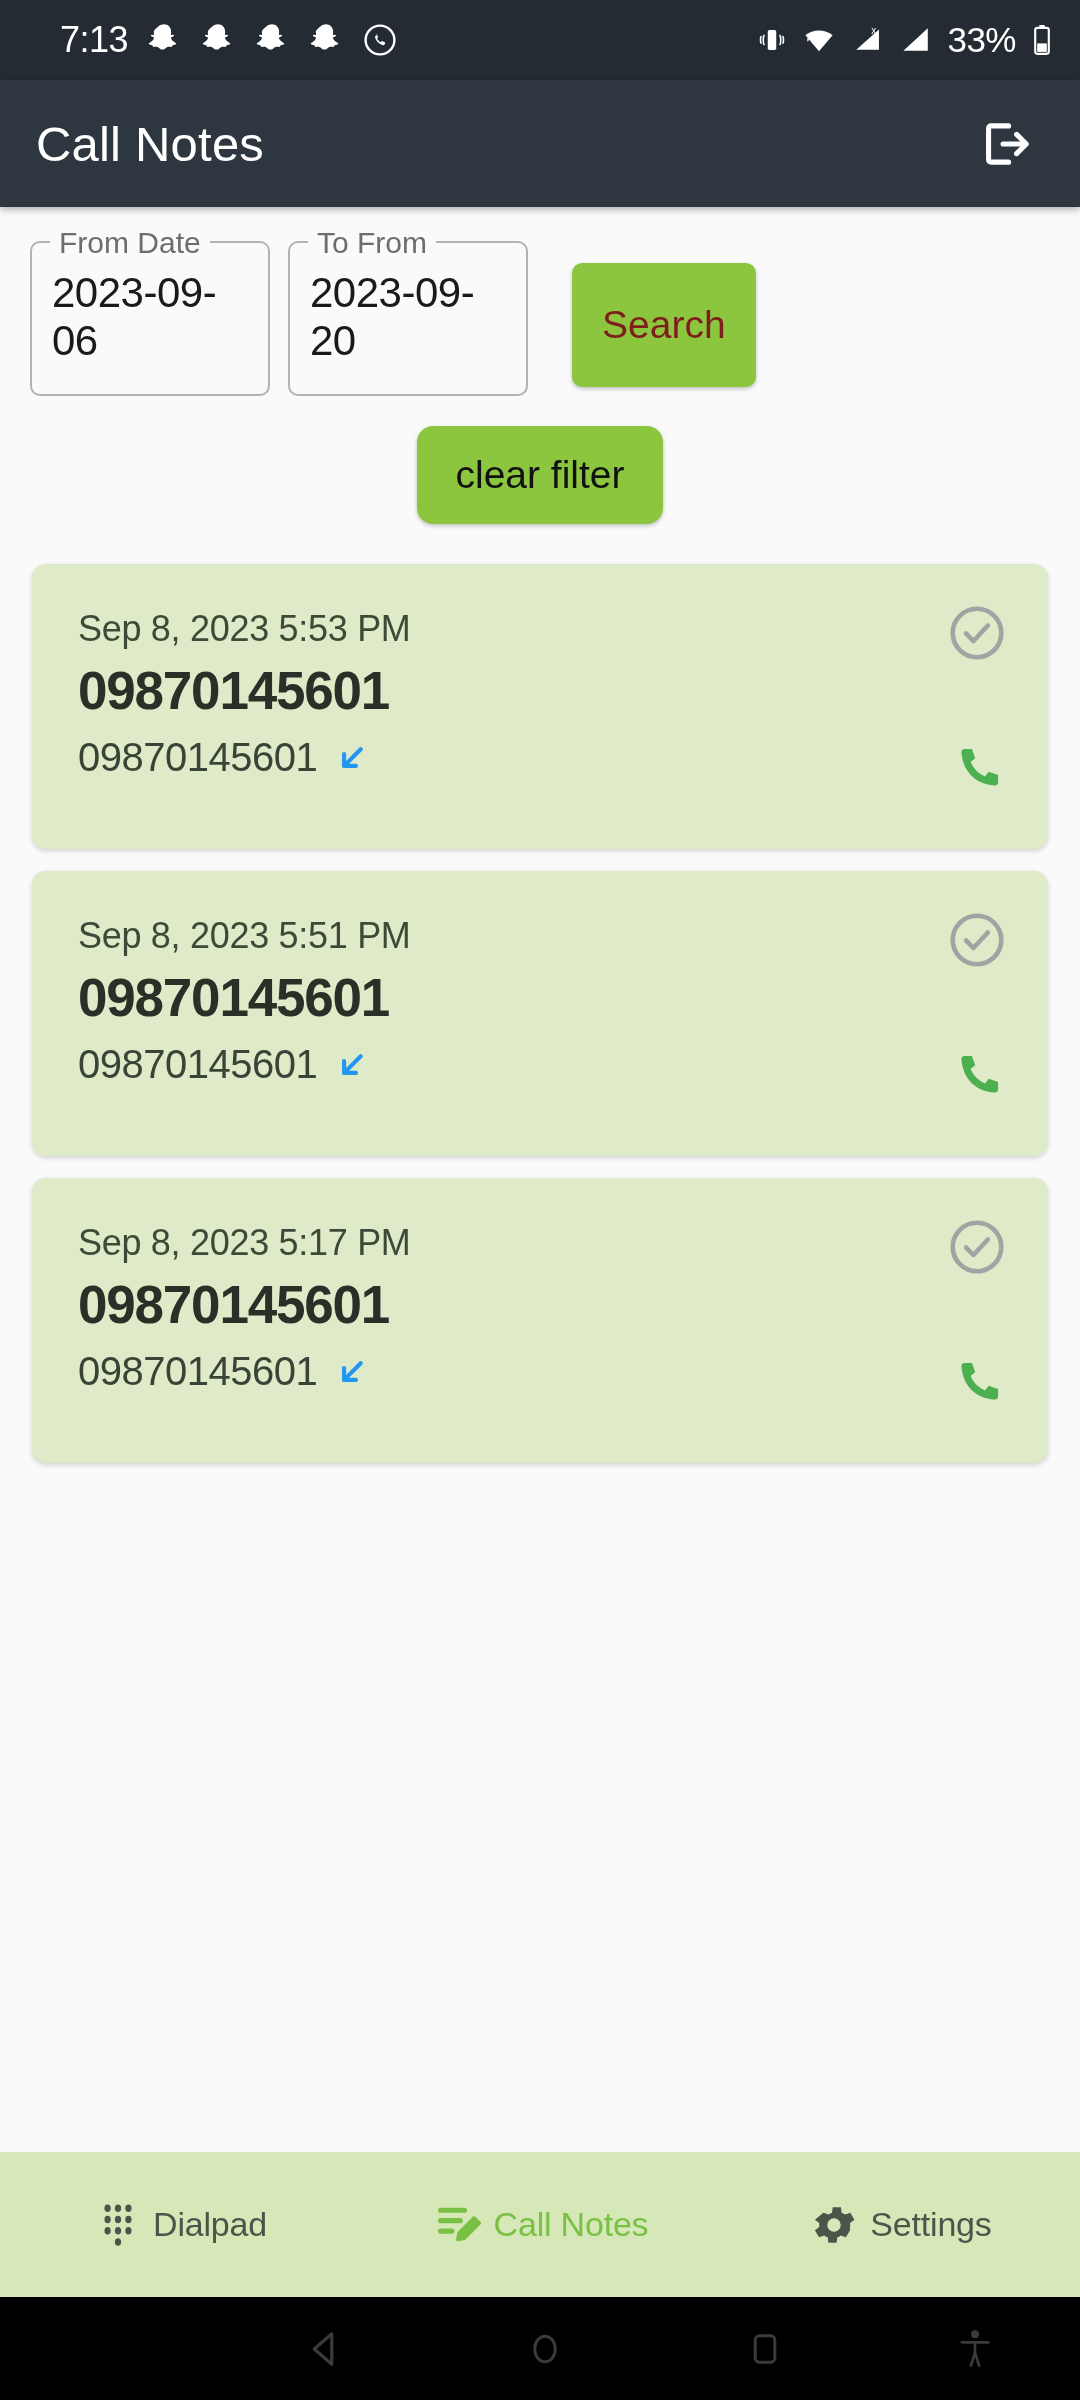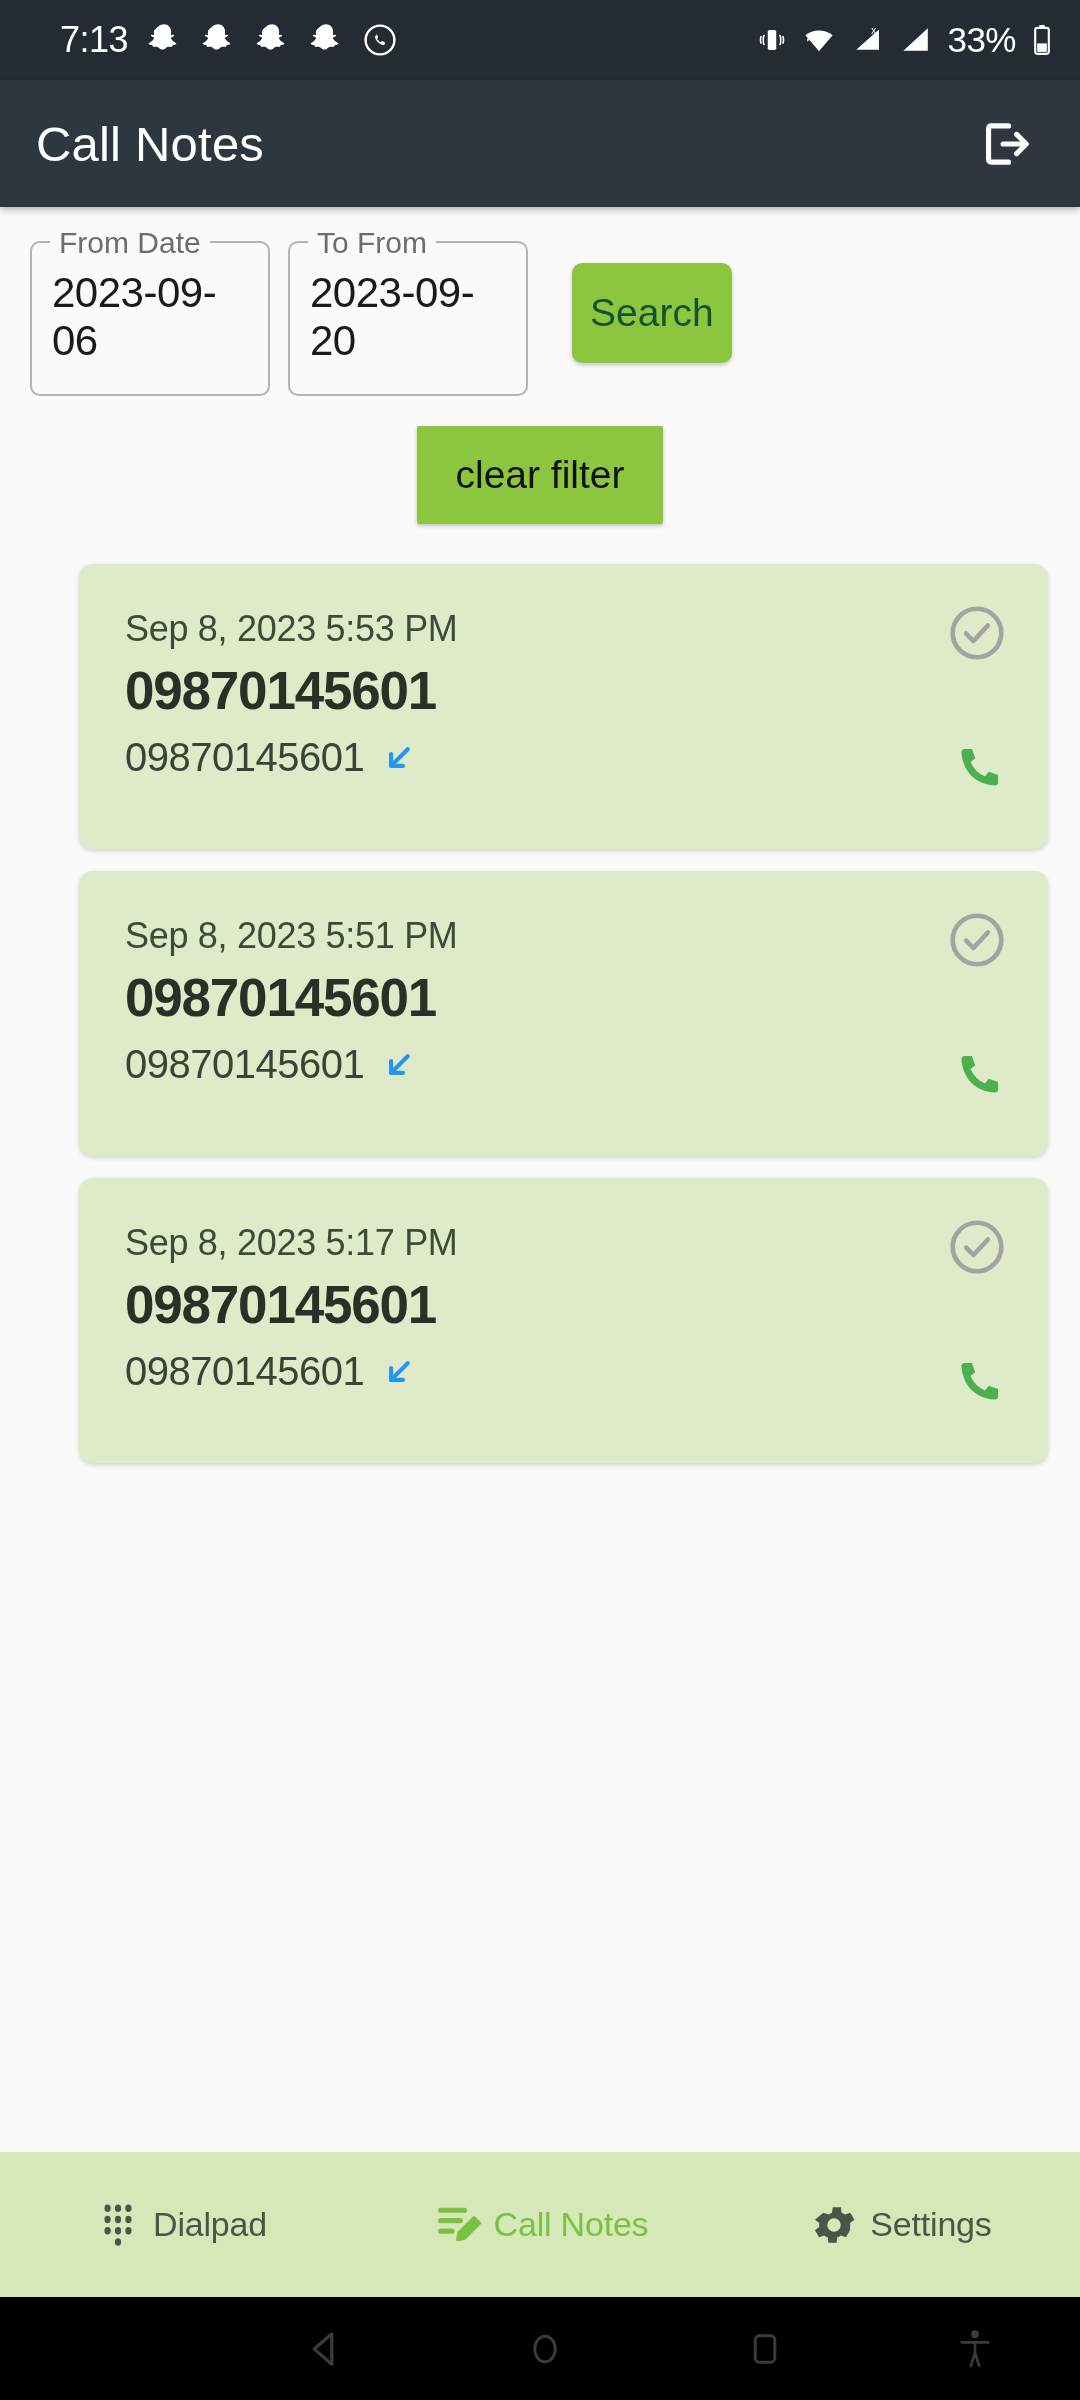--- a/index.html
+++ b/index.html
@@ -122,38 +122,38 @@
     color: #1A1A1A;
     letter-spacing: -0.5px;
     margin-top: 26px;
   }
   .search-btn {
     margin-top: 22px;
     margin-left: 26px;
     background: #8CC63E;
     border: none;
     border-radius: 10px;
-    height: 100px;
-    padding: 0 18px;
+    height: 124px;
+    padding: 0 30px;
     font-size: 39px;
-    color: #14532d;
+    color: #7f1d1d;
     font-family: "Liberation Sans", sans-serif;
     cursor: pointer;
     box-shadow: 0 2px 4px rgba(0,0,0,0.22);
   }
 
   .clear-row {
     display: flex;
     justify-content: center;
     margin-top: 30px;
   }
   .clear-btn {
     background: #8CC63E;
     border: none;
-    border-radius: 2px;
+    border-radius: 16px;
     height: 98px;
     padding: 0 38px;
     font-size: 39px;
     color: #111111;
     font-family: "Liberation Sans", sans-serif;
     cursor: pointer;
     box-shadow: 0 2px 4px rgba(0,0,0,0.22);
   }
 
   
@@ -165,21 +165,20 @@
     gap: 22px;
   }
   .note-card {
     position: relative;
     background: #DEEAC8;
     border-radius: 14px;
     height: 285px;
     padding: 44px 40px 0 46px;
     box-shadow: 0 2px 5px rgba(0,0,0,0.16);
     cursor: pointer;
-    margin-left: 47px;
   }
   .note-time {
     font-size: 36px;
     color: #3D4A38;
     letter-spacing: -0.3px;
   }
   .note-number {
     font-size: 53px;
     font-weight: bold;
     color: #2A2F27;

